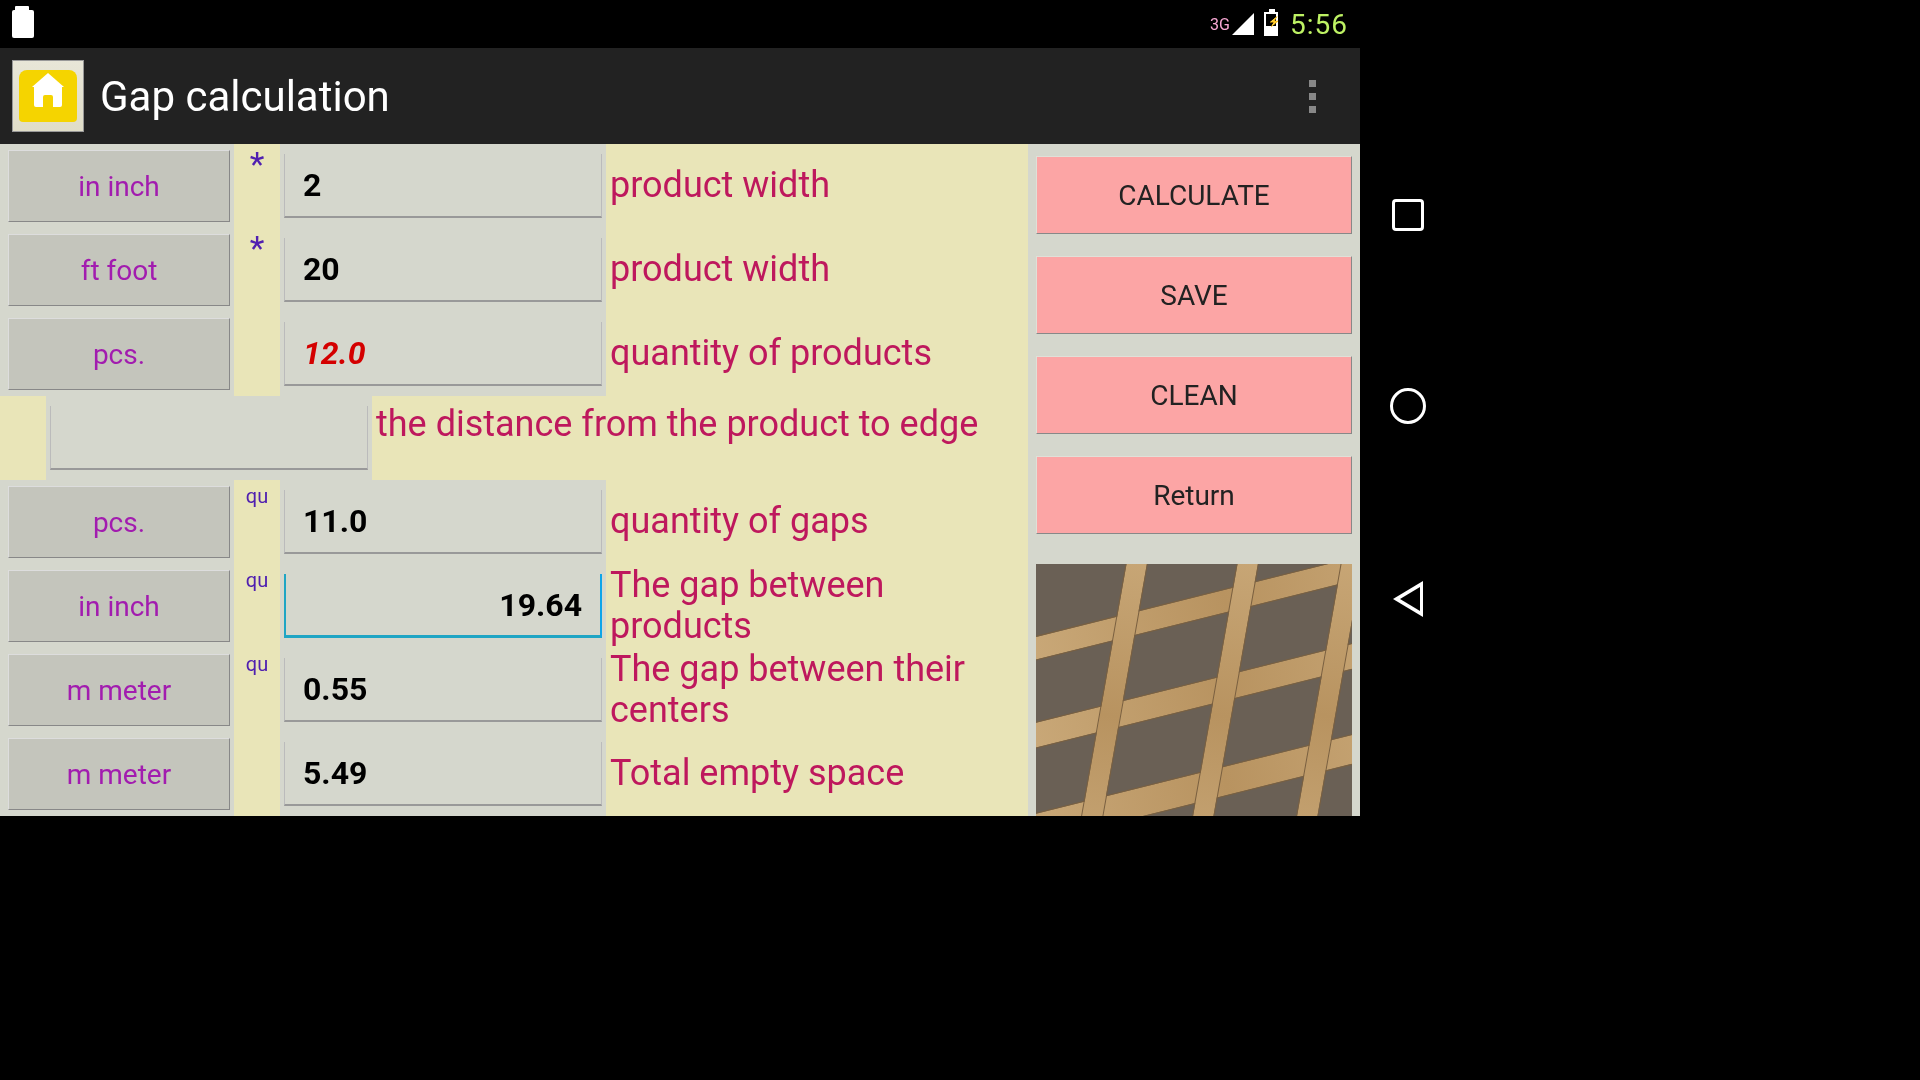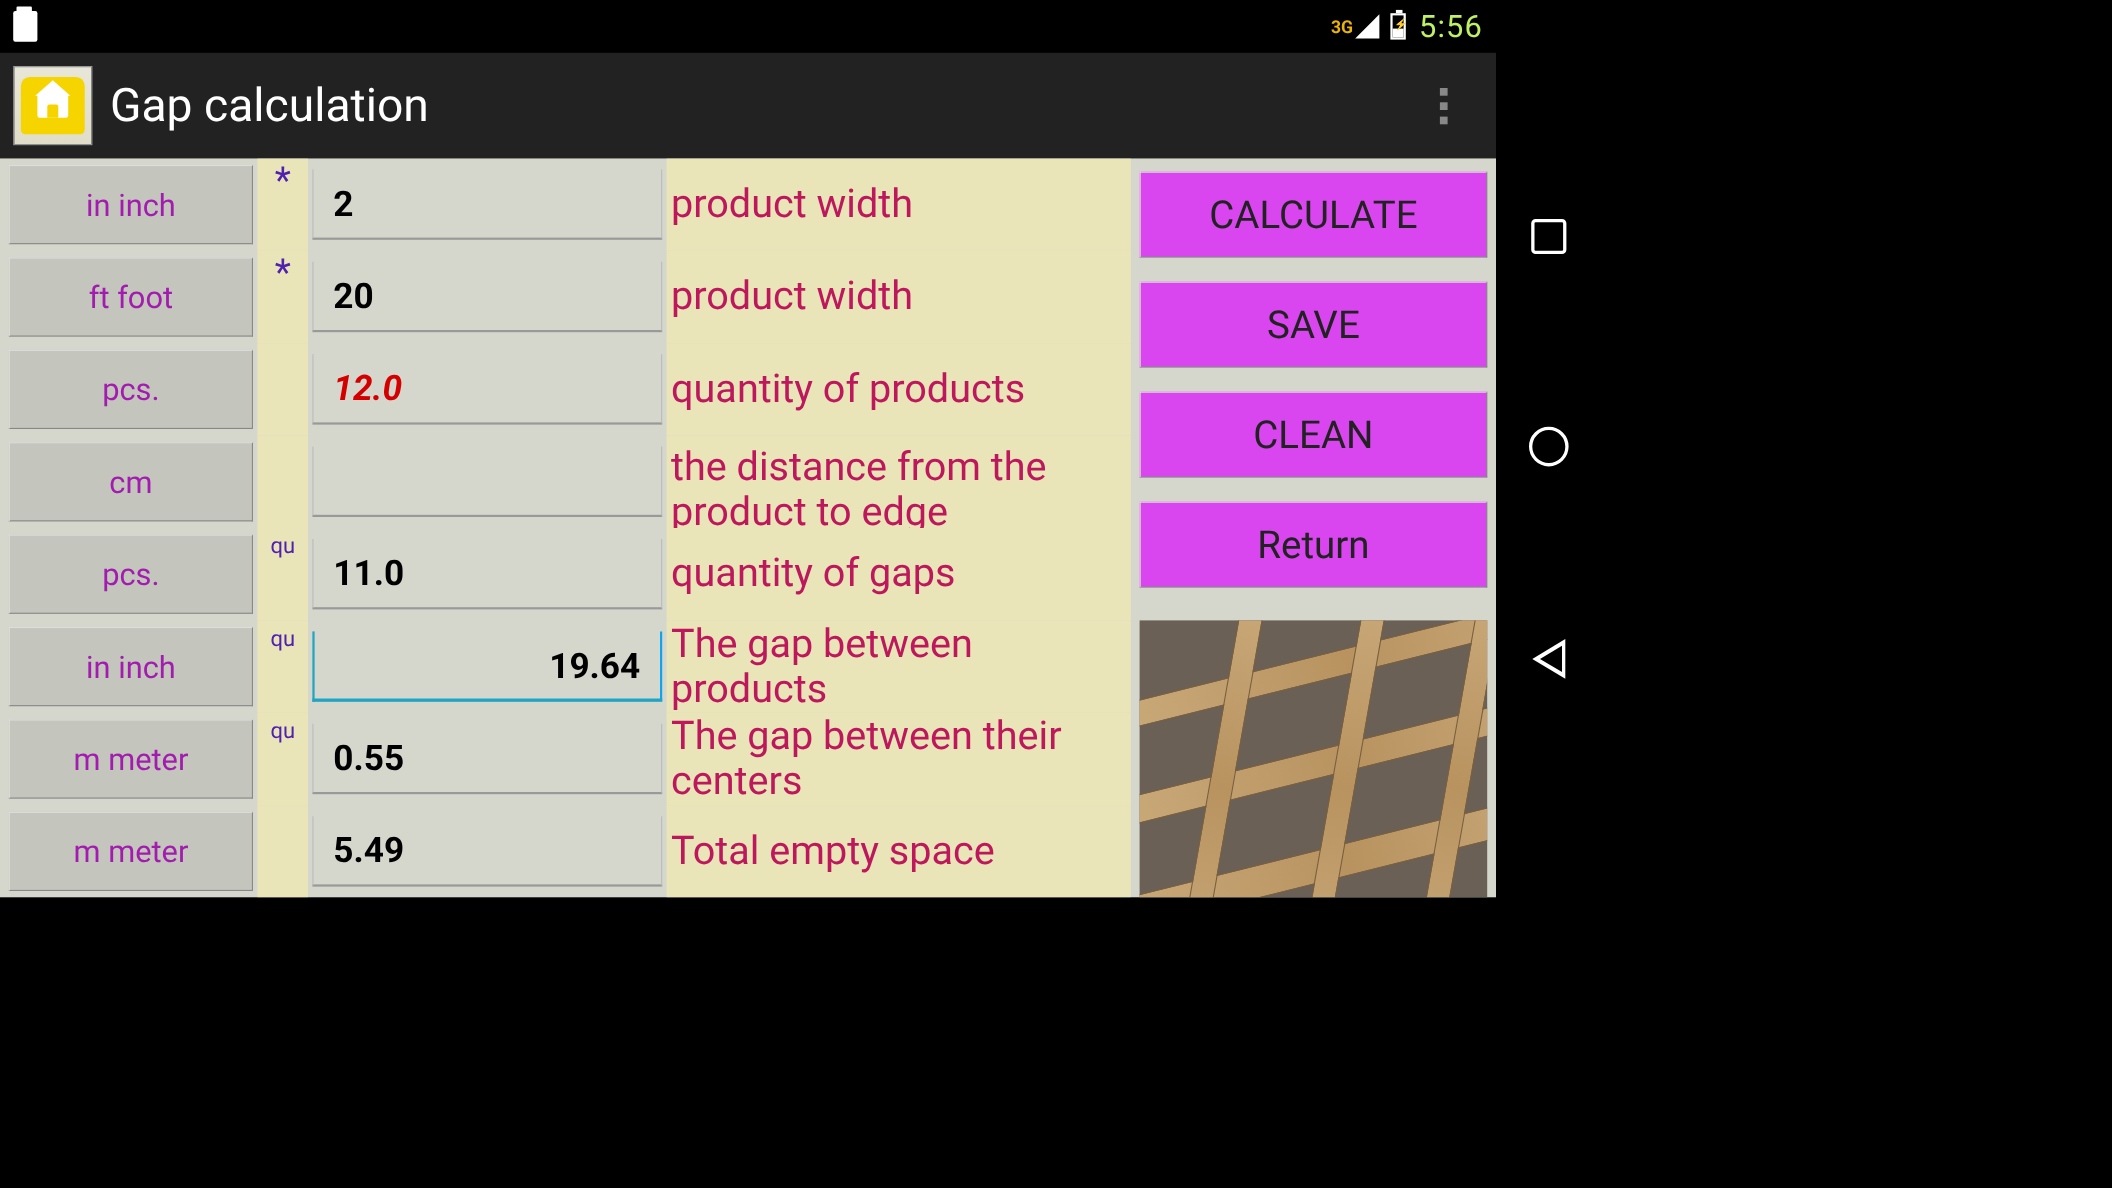--- a/index.html
+++ b/index.html
@@ -6,21 +6,21 @@
   html, body { width: 1456px; height: 816px; background: #000; font-family: Roboto, Arial, sans-serif; overflow: hidden; }
   
   .device { position: relative; width: 1456px; height: 816px; background: #000; }
   
   
   .status-bar { position: absolute; top: 0; left: 0; right: 96px; height: 48px; background: #000; display: flex; align-items: center; justify-content: space-between; padding: 0 12px; }
   .status-left { display: flex; align-items: center; }
   .status-right { display: flex; align-items: center; gap: 4px; }
   .sd-icon { width: 22px; height: 28px; background: #fff; border-radius: 2px 2px 2px 2px; position: relative; }
   .sd-icon::before { content: ''; position: absolute; top: -4px; left: 3px; width: 14px; height: 6px; background: #fff; border-radius: 1px; }
-  .status-3g { color: #eab308; font-size: 16px; font-weight: 700; margin-right: -2px; }
+  .status-3g { color: #f9a8d4; font-size: 16px; font-weight: 400; margin-right: -2px; }
   .signal-icon { width: 0; height: 0; border-style: solid; border-width: 0 0 22px 22px; border-color: transparent transparent #fff transparent; margin-right: 6px; position: relative; }
   .battery-icon { width: 14px; height: 24px; border: 2px solid #fff; position: relative; margin-right: 8px; }
   .battery-icon::before { content:''; position:absolute; top:-5px; left:3px; width:6px; height:3px; background:#fff; }
   .battery-icon::after { content:''; position:absolute; bottom:0; left:0; right:0; height:40%; background:#fff; }
   .bolt { position:absolute; top:2px; left:2px; color:#000; font-size:10px; z-index:2; }
   .status-time { color: #bef264; font-size: 28px; font-weight: 400; letter-spacing: 1px; }
   
   
   .action-bar { position: absolute; top: 48px; left: 0; right: 96px; height: 96px; background: #222; display: flex; align-items: center; padding: 0 12px; }
   .app-icon { width: 72px; height: 72px; background: linear-gradient(#e8e6d8,#e0ddc8); border: 1px solid #999; display:flex; align-items:center; justify-content:center; margin-right: 16px; position: relative; }
@@ -51,21 +51,21 @@
   
   .input-wrap { width: 326px; display: flex; align-items: center; padding: 0 4px; }
   .input-field { width: 100%; height: 64px; border: none; border-bottom: 2px solid #999; border-left: 1px solid #bbb; border-right: 1px solid #bbb; background: transparent; font-size: 32px; font-weight: 700; padding: 0 18px; color: #000; font-family: inherit; outline: none; }
   .input-field.result { color: #d40000; font-style: italic; }
   .input-field.focused { border-bottom: 3px solid #1fa5c4; border-left: 2px solid #1fa5c4; border-right: 2px solid #0ea5e9; text-align: right; }
   
   .label-cell { flex: 1; background: #e9e5b8; color: #be185d; font-size: 36px; display: flex; align-items: center; padding: 0 8px 0 4px; line-height: 1.15; }
   .label-cell.tall { align-items: flex-start; padding-top: 8px; }
   
   .side-panel { position: absolute; top: 0; right: 0; width: 332px; bottom: 0; display: flex; flex-direction: column; gap: 22px; padding: 12px 8px 0 8px; }
-  .side-btn { height: 78px; background: #d946ef; border: 1px solid #888; border-top-color:#e0e0d8; border-left-color:#e0e0d8; font-size: 35px; color: #222; display: flex; align-items: center; justify-content: center; cursor: pointer; font-family: inherit; }
+  .side-btn { height: 78px; background: #fca5a5; border: 1px solid #888; border-top-color:#e0e0d8; border-left-color:#e0e0d8; font-size: 28px; color: #222; display: flex; align-items: center; justify-content: center; cursor: pointer; font-family: inherit; }
   
   .illus { flex: 1; margin-top: 8px; position: relative; overflow: hidden; background: #6a6055; }
   .beam { position: absolute; background: linear-gradient(90deg,#c9a878,#b89360,#c9a878); border:1px solid #7a6040; }
   .beamv { position: absolute; background: linear-gradient(0deg,#c9a878,#b89360,#c9a878); border:1px solid #7a6040; }
   
   .rows-container { position: absolute; top: 0; left: 0; width: 1028px; }
 </style>
 </head>
 <body>
 
@@ -129,21 +129,20 @@
       <div class="row">
         <button class="unit-btn">pcs.</button>
         <div class="marker"></div>
         <div class="input-wrap">
             <input class="input-field result" value="12.0" style="">
           </div>
         <div class="label-cell">quantity of products</div>
       </div>
 
       <div class="row">
-        <button class="unit-btn">cm</button>
         <div class="marker"></div>
         <div class="input-wrap">
             <input class="input-field" value="" style="">
           </div>
         <div class="label-cell tall">the distance from the product to edge</div>
       </div>
 
       <div class="row">
         <button class="unit-btn">pcs.</button>
         <div class="marker">qu</div>

